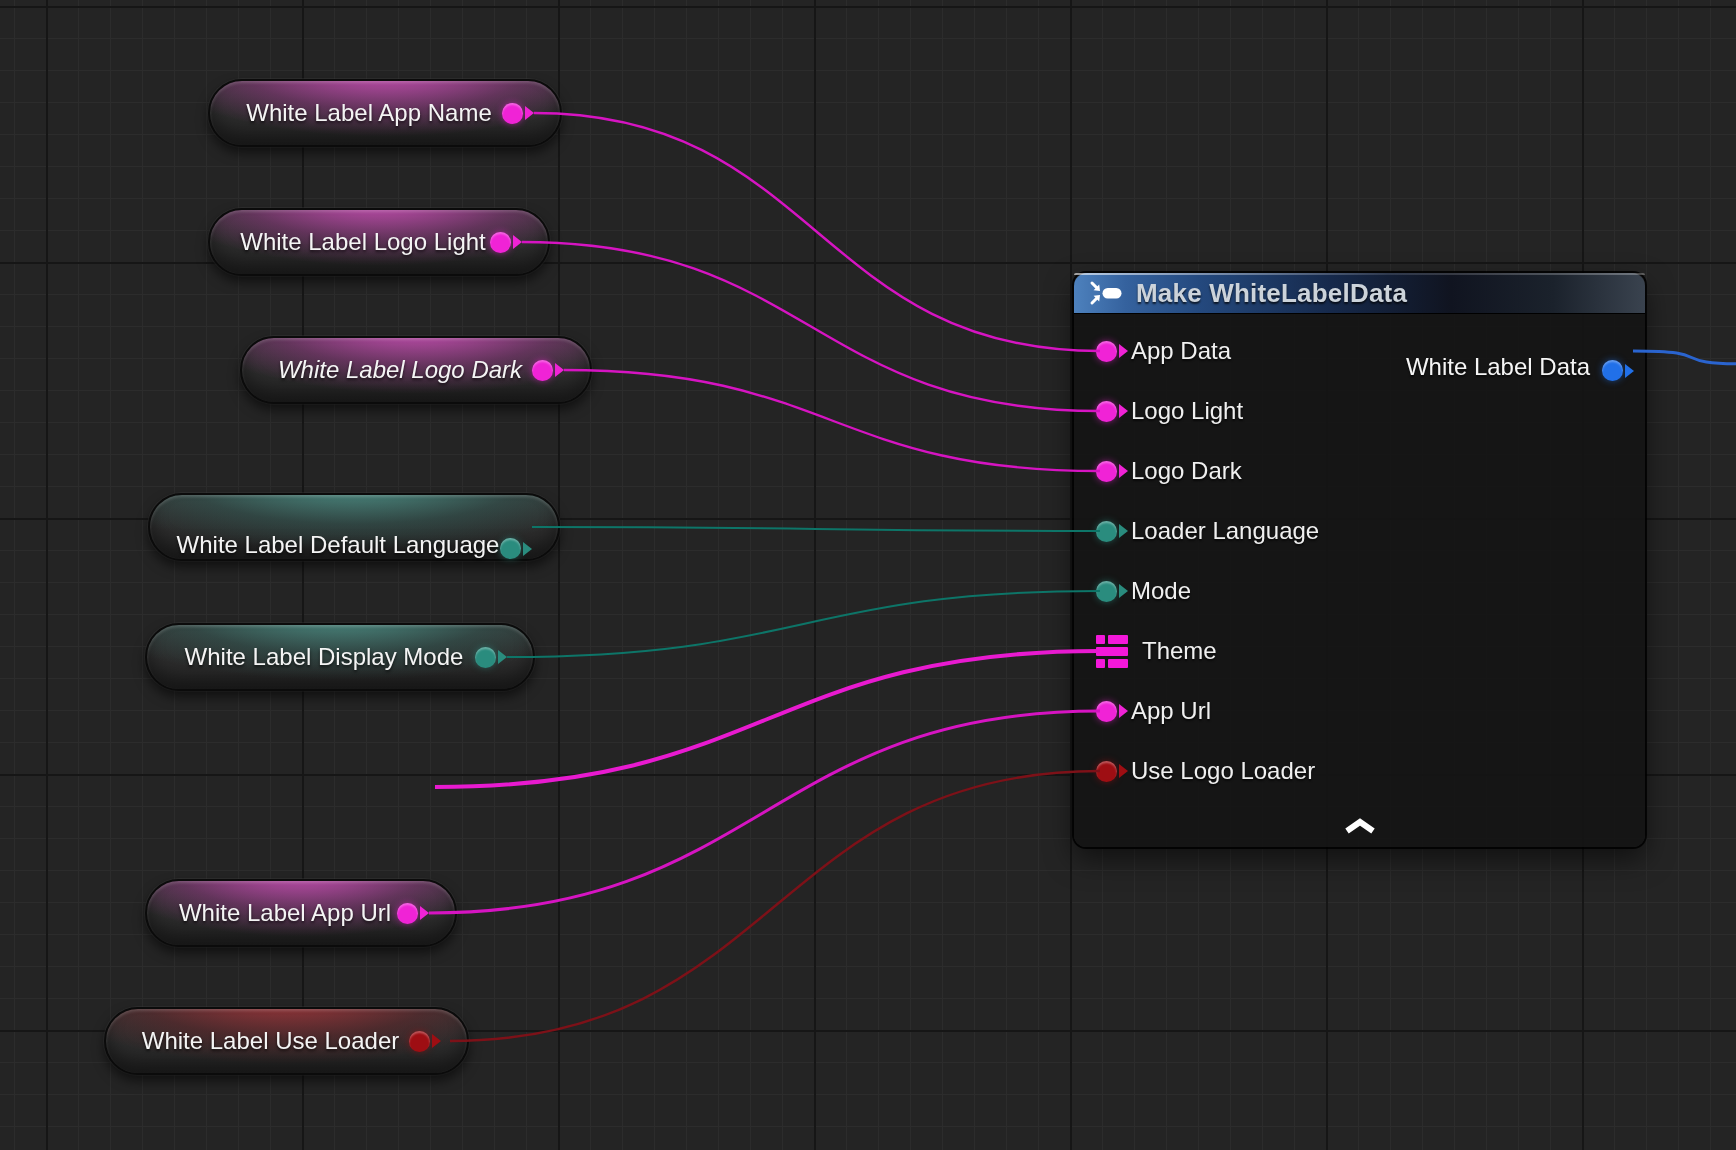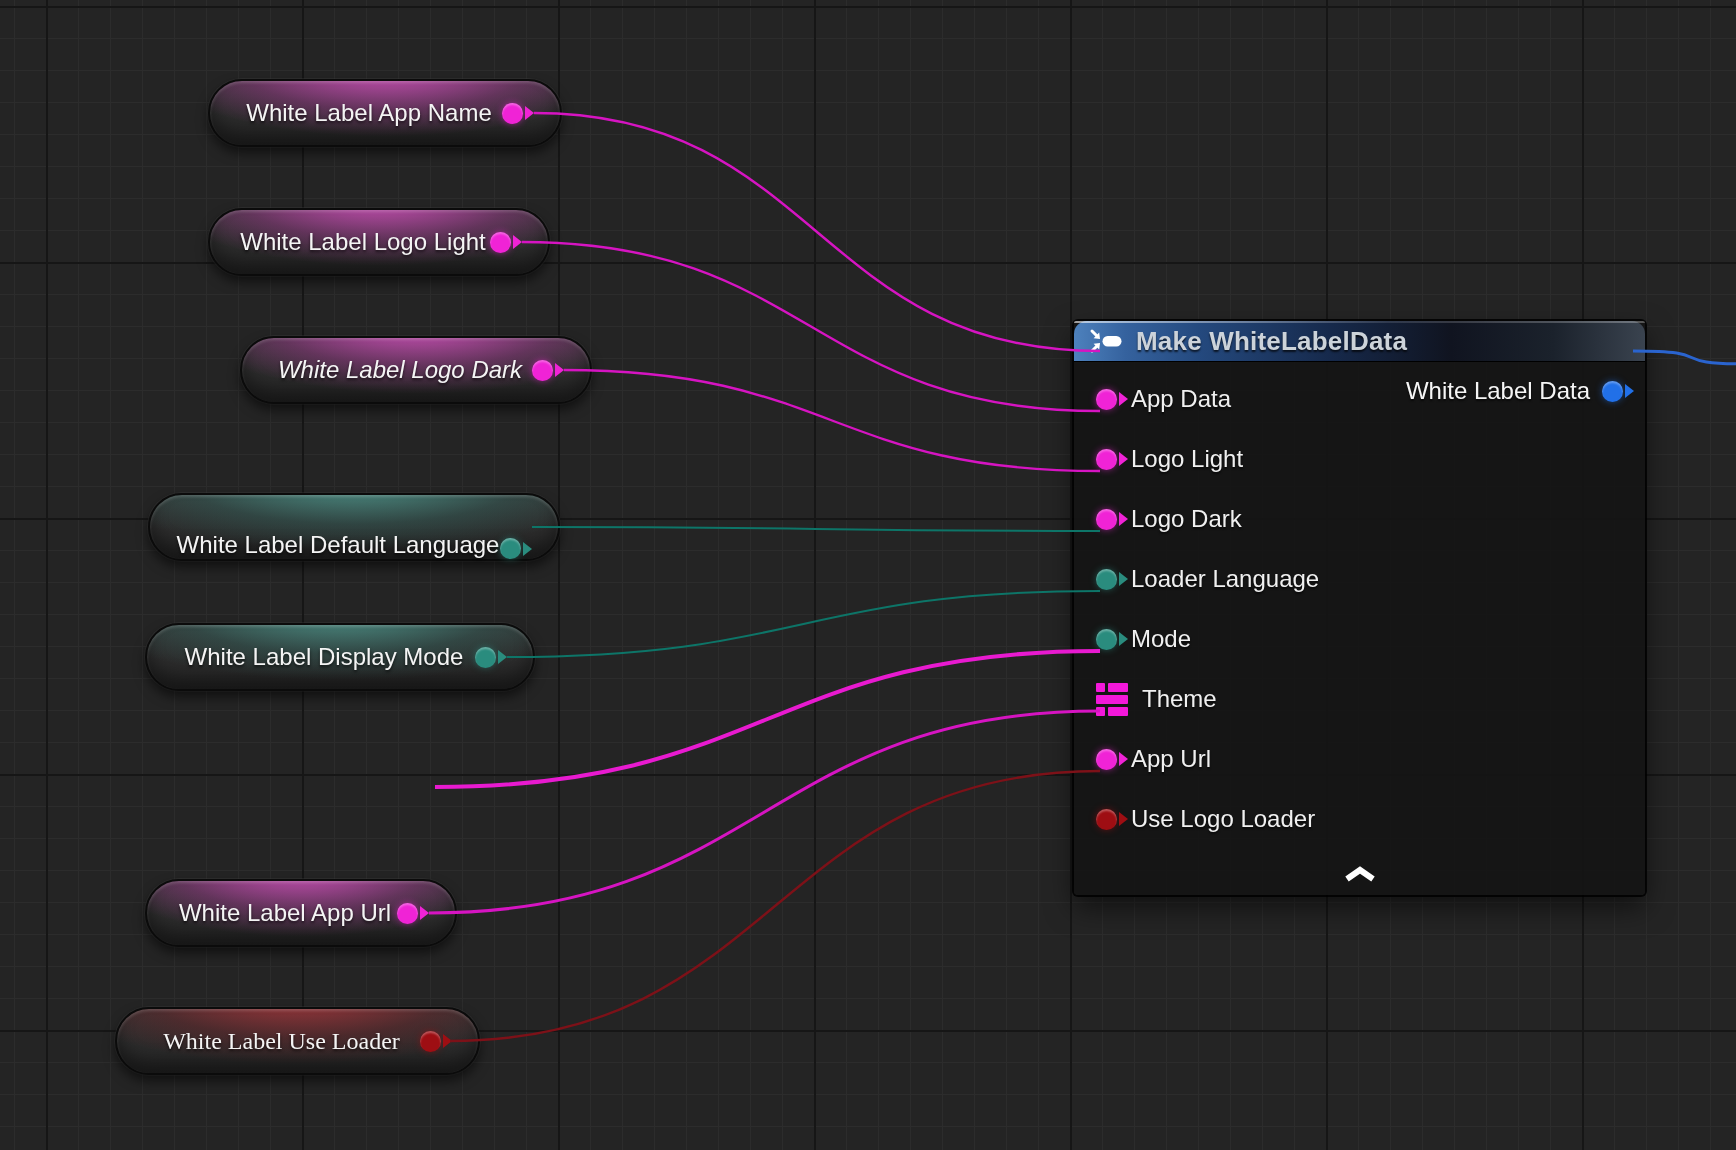--- a/index.html
+++ b/index.html
@@ -53,23 +53,22 @@
   }
   .struct-pin{flex:none;display:grid;grid-template-rows:repeat(3,1fr);gap:3px;}
   .struct-pin .sp-row{display:grid;gap:3px;}
   .struct-pin .sp-row.split{grid-template-columns:9px 1fr;}
   .struct-pin .sp-block{background:currentColor;border-radius:1px;}
 
   
   .make-node{
     position:absolute;box-sizing:border-box;
     background:rgba(20,20,20,0.93);
-    border-radius:4px;
+    border-radius:12px;
     box-shadow:0 0 0 2px rgba(0,0,0,0.85),0 12px 28px rgba(0,0,0,0.55);
-    margin-top:48px;
   }
   .node-header{
     position:relative;height:40px;border-radius:13px 13px 0 0;
     display:flex;align-items:center;gap:13px;padding:0 15px;
     background:linear-gradient(to right,
       #4d81bd 0%,#35629e 9%,#24497e 22%,#16294b 45%,#101420 66%,#1b222c 84%,#3a434f 100%);
     border-bottom:1px solid #000;
   }
   .node-header::before{
     content:"";position:absolute;left:0;right:0;top:0;height:2px;
@@ -110,36 +109,36 @@
   <span class="pin" style="color: rgb(42, 140, 126);"></span>
       </div>
       <div class="getter t-enum" style="left: 145px; top: 623px; width: 390px; height: 68px;">
     <span class="getter-label">White Label Display Mode</span>
   <span class="pin" style="color: rgb(42, 140, 126);"></span>
       </div>
       <div class="getter t-string" style="left: 145px; top: 879px; width: 312px; height: 68px;">
     <span class="getter-label">White Label App Url</span>
   <span class="pin" style="color: rgb(240, 35, 214);"></span>
       </div>
-      <div class="getter t-bool" style="left: 115px; top: 1007px; width: 365px; height: 68px; font-family: Liberation Serif, serif;">
+      <div class="getter t-bool" style="left: 104px; top: 1007px; width: 365px; height: 68px;">
     <span class="getter-label">White Label Use Loader</span>
   <span class="pin" style="color: rgb(158, 14, 19);"></span>
       </div>
       <div class="make-node" style="left: 1074px; top: 273px; width: 571px; height: 574px;">
     <div class="node-header">
       <svg width="34" height="26" viewBox="0 0 34 26">
         <line x1="3" y1="3" x2="8" y2="8" stroke="#ffffff" stroke-width="3" stroke-linecap="round"></line>
         <polygon points="11,11 10.2,4.6 4.6,10.2" fill="#ffffff"></polygon>
         <line x1="3" y1="23" x2="8" y2="18" stroke="#ffffff" stroke-width="3" stroke-linecap="round"></line>
         <polygon points="11,15 10.2,21.4 4.6,15.8" fill="#ffffff"></polygon>
         <rect x="13.5" y="8" width="19" height="10.5" rx="5.2" fill="#ffffff"></rect>
       </svg>
       <span class="node-title">Make WhiteLabelData</span>
     </div>
-    <div class="out-row" style="top: 40px;">
+    <div class="out-row" style="top: 48px; align-items: flex-end;">
       <span class="pin-label">White Label Data</span>
     <span class="pin" style="color: rgb(33, 112, 232);"></span>
         </div>
     <div class="collapse-btn">
       <svg width="38" height="20" viewBox="0 0 38 20">
         <polyline points="6,14 19,5 32,14" fill="none" stroke="#ffffff" stroke-width="6" stroke-linejoin="miter"></polyline>
       </svg>
     </div>
   <div class="pin-row" style="top: 48px;">
           <span class="pin" style="color: rgb(240, 35, 214);"></span>

